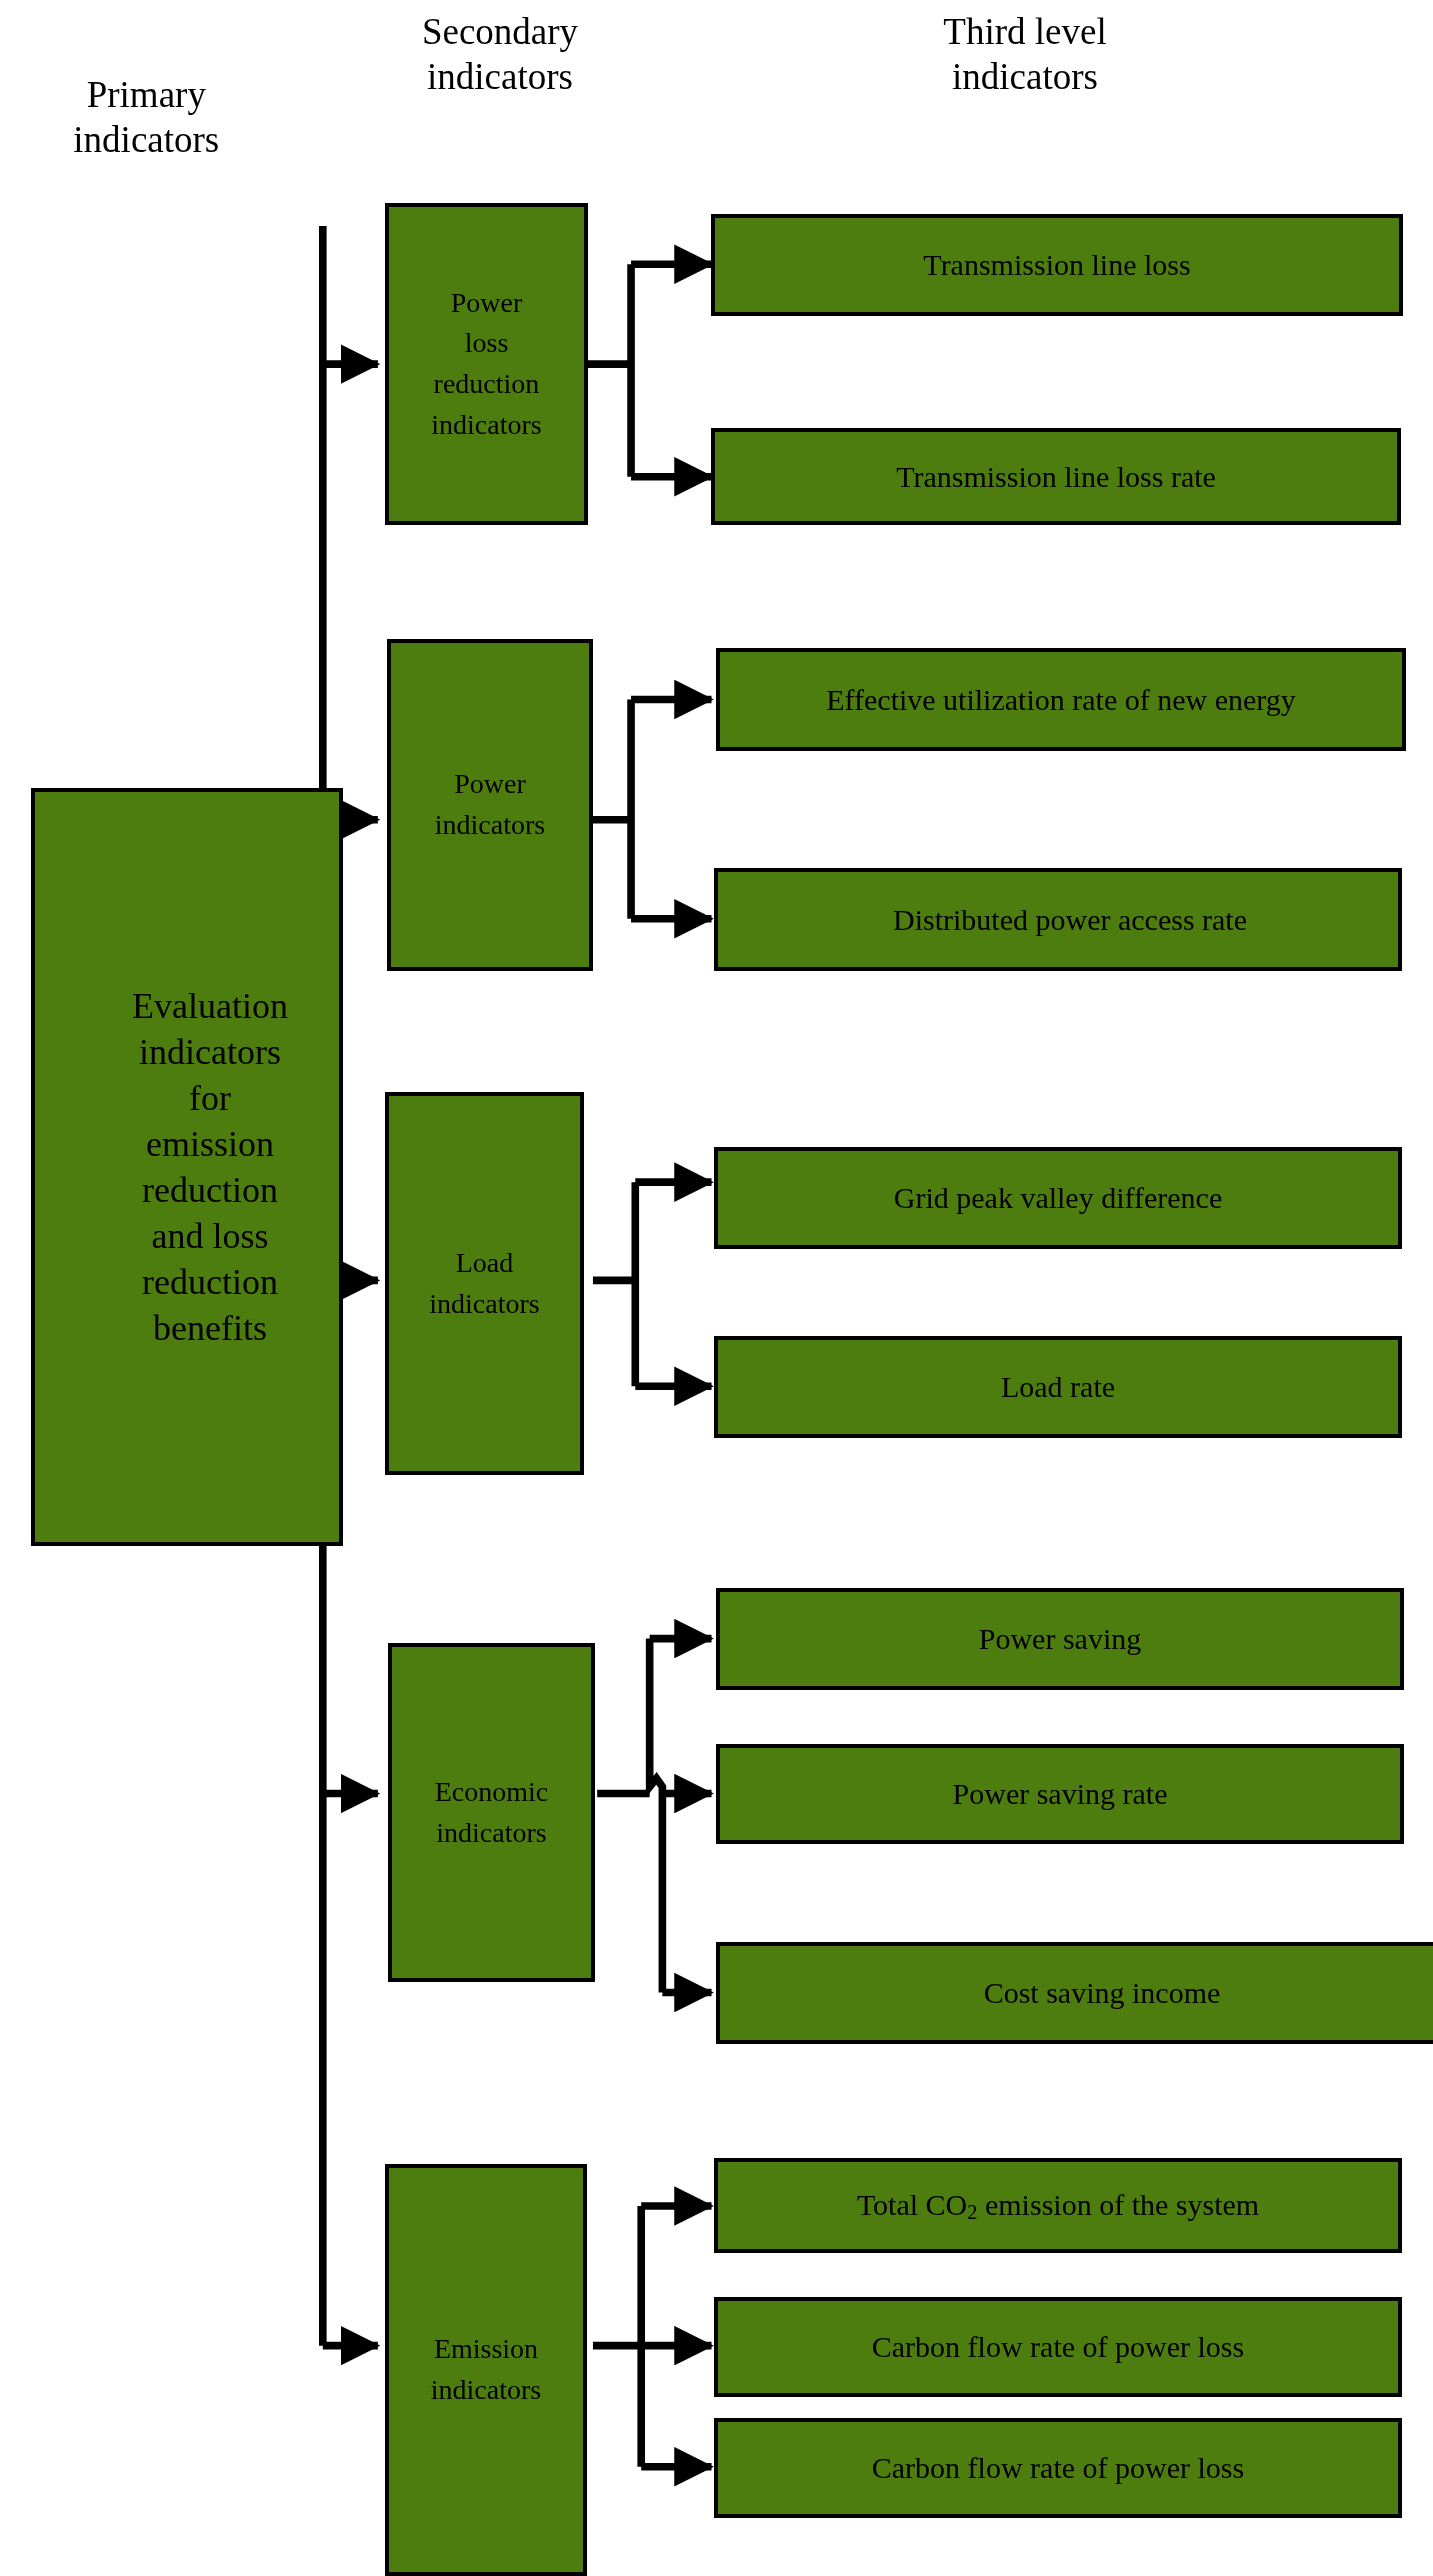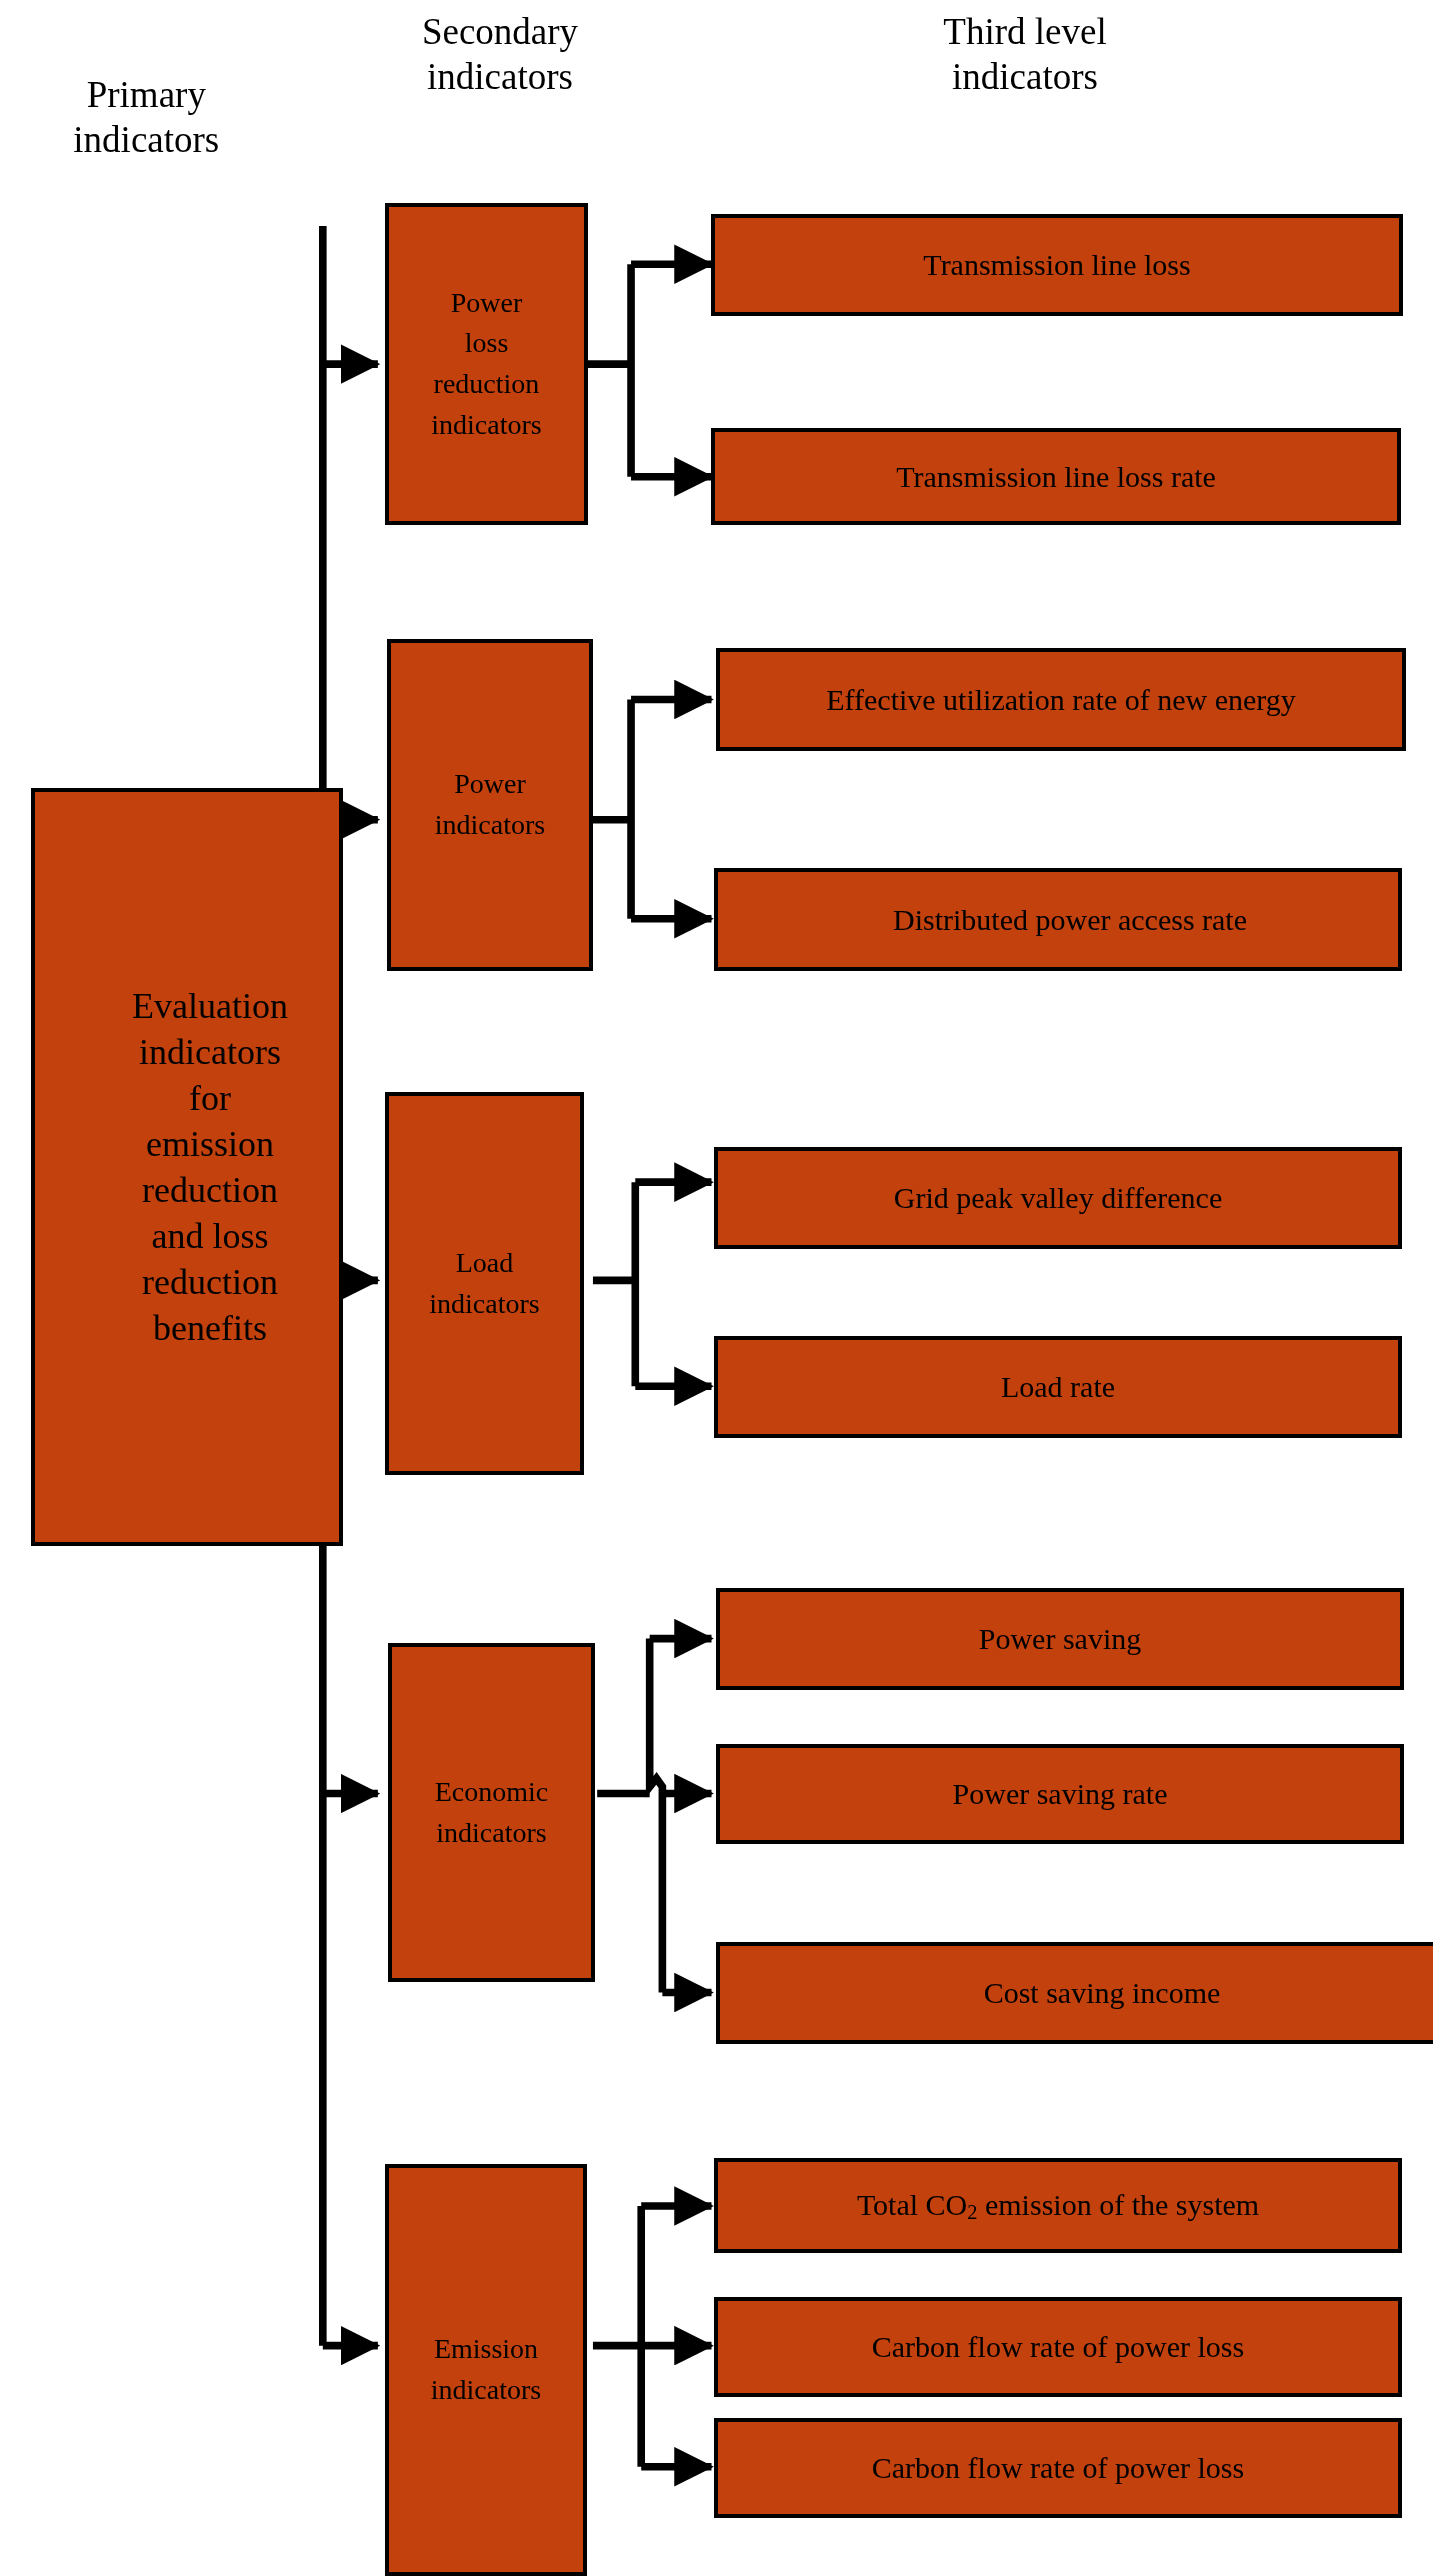--- a/index.html
+++ b/index.html
@@ -29,21 +29,21 @@
     font-size: 37px;
     line-height: 1.22;
     font-family: "Liberation Serif", "DejaVu Serif", serif;
     color: #000;
     white-space: pre-line;
   }
   .node {
     position: absolute;
     box-sizing: border-box;
     border: 4.2px solid #000;
-    background: #c2410c;
+    background: #4d7c0f;
     display: flex;
     align-items: center;
     justify-content: center;
     text-align: center;
     font-family: "Liberation Serif", "DejaVu Serif", serif;
     color: #000;
   }
   .node .label {
     display: block;
     white-space: pre-line;

